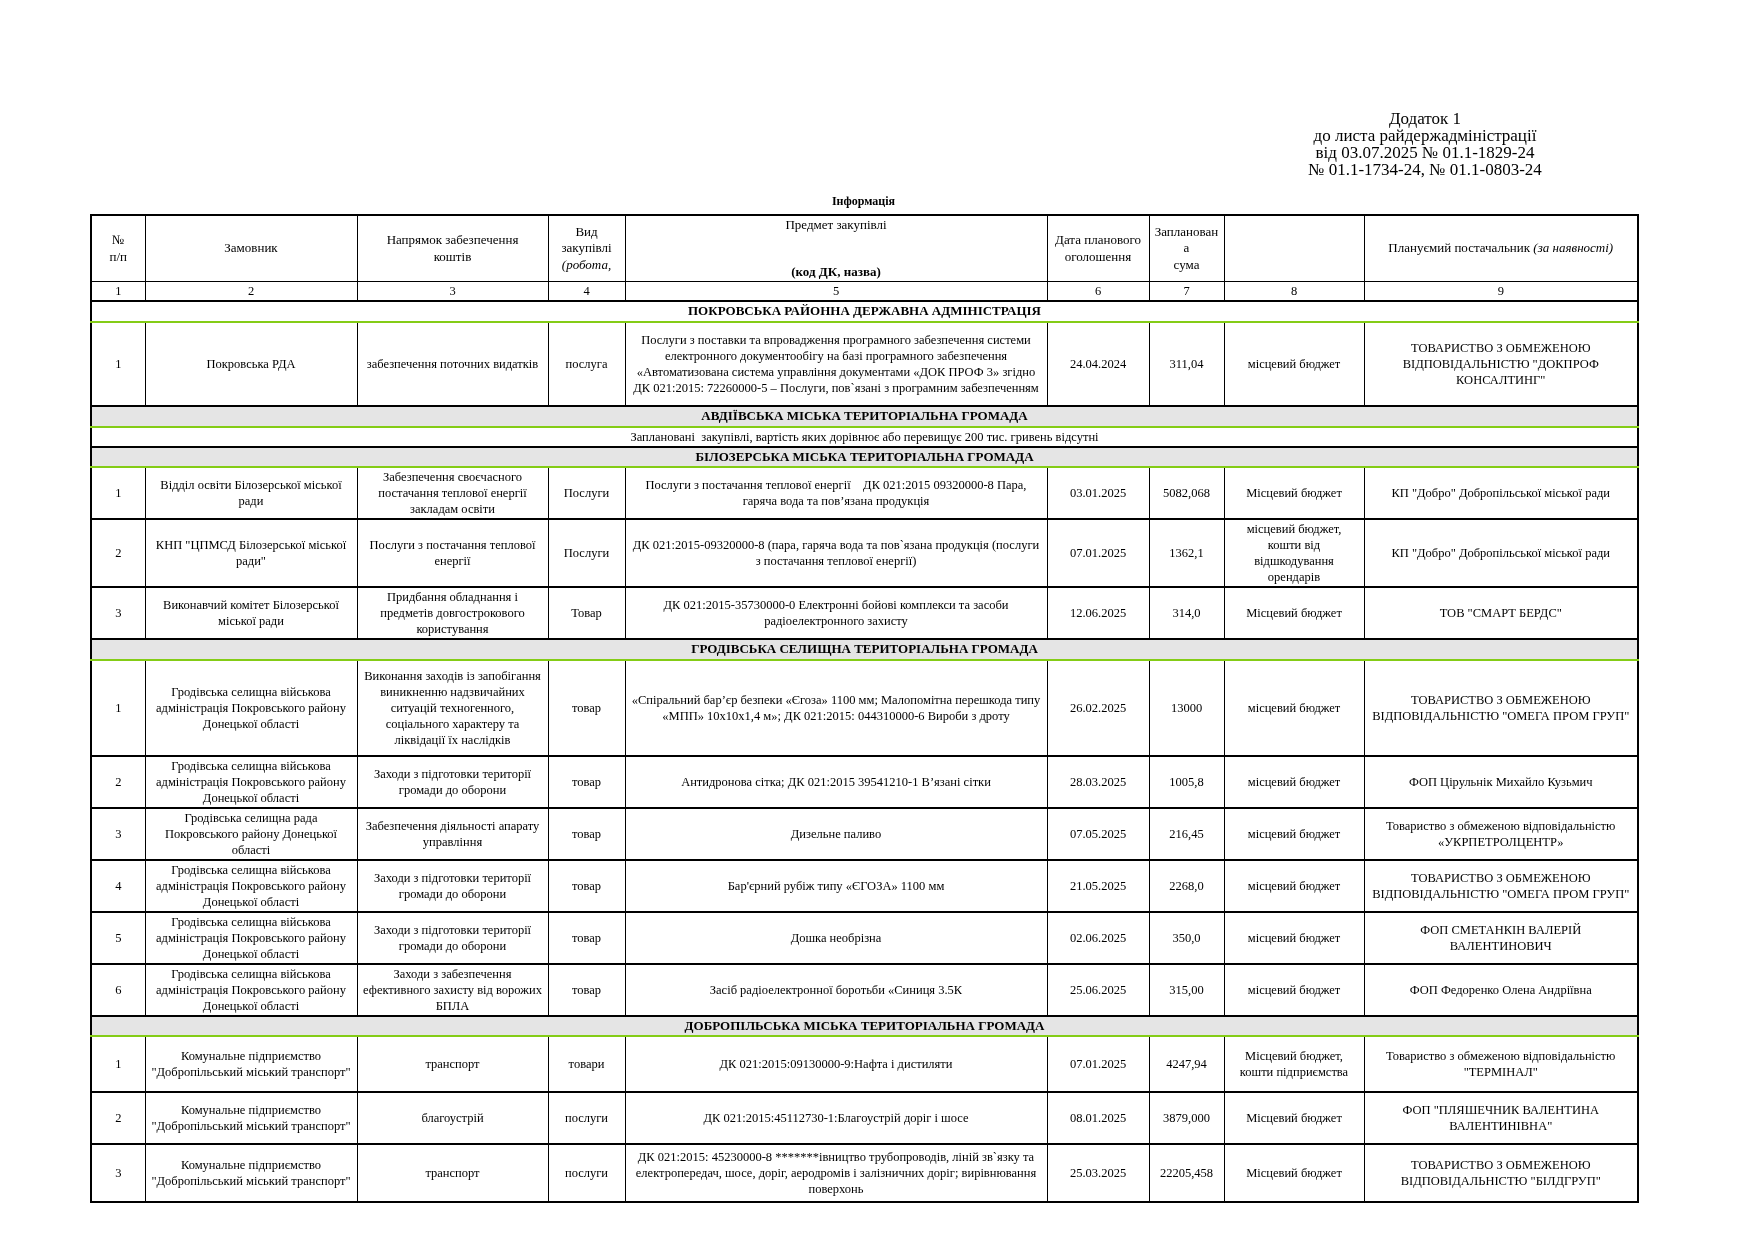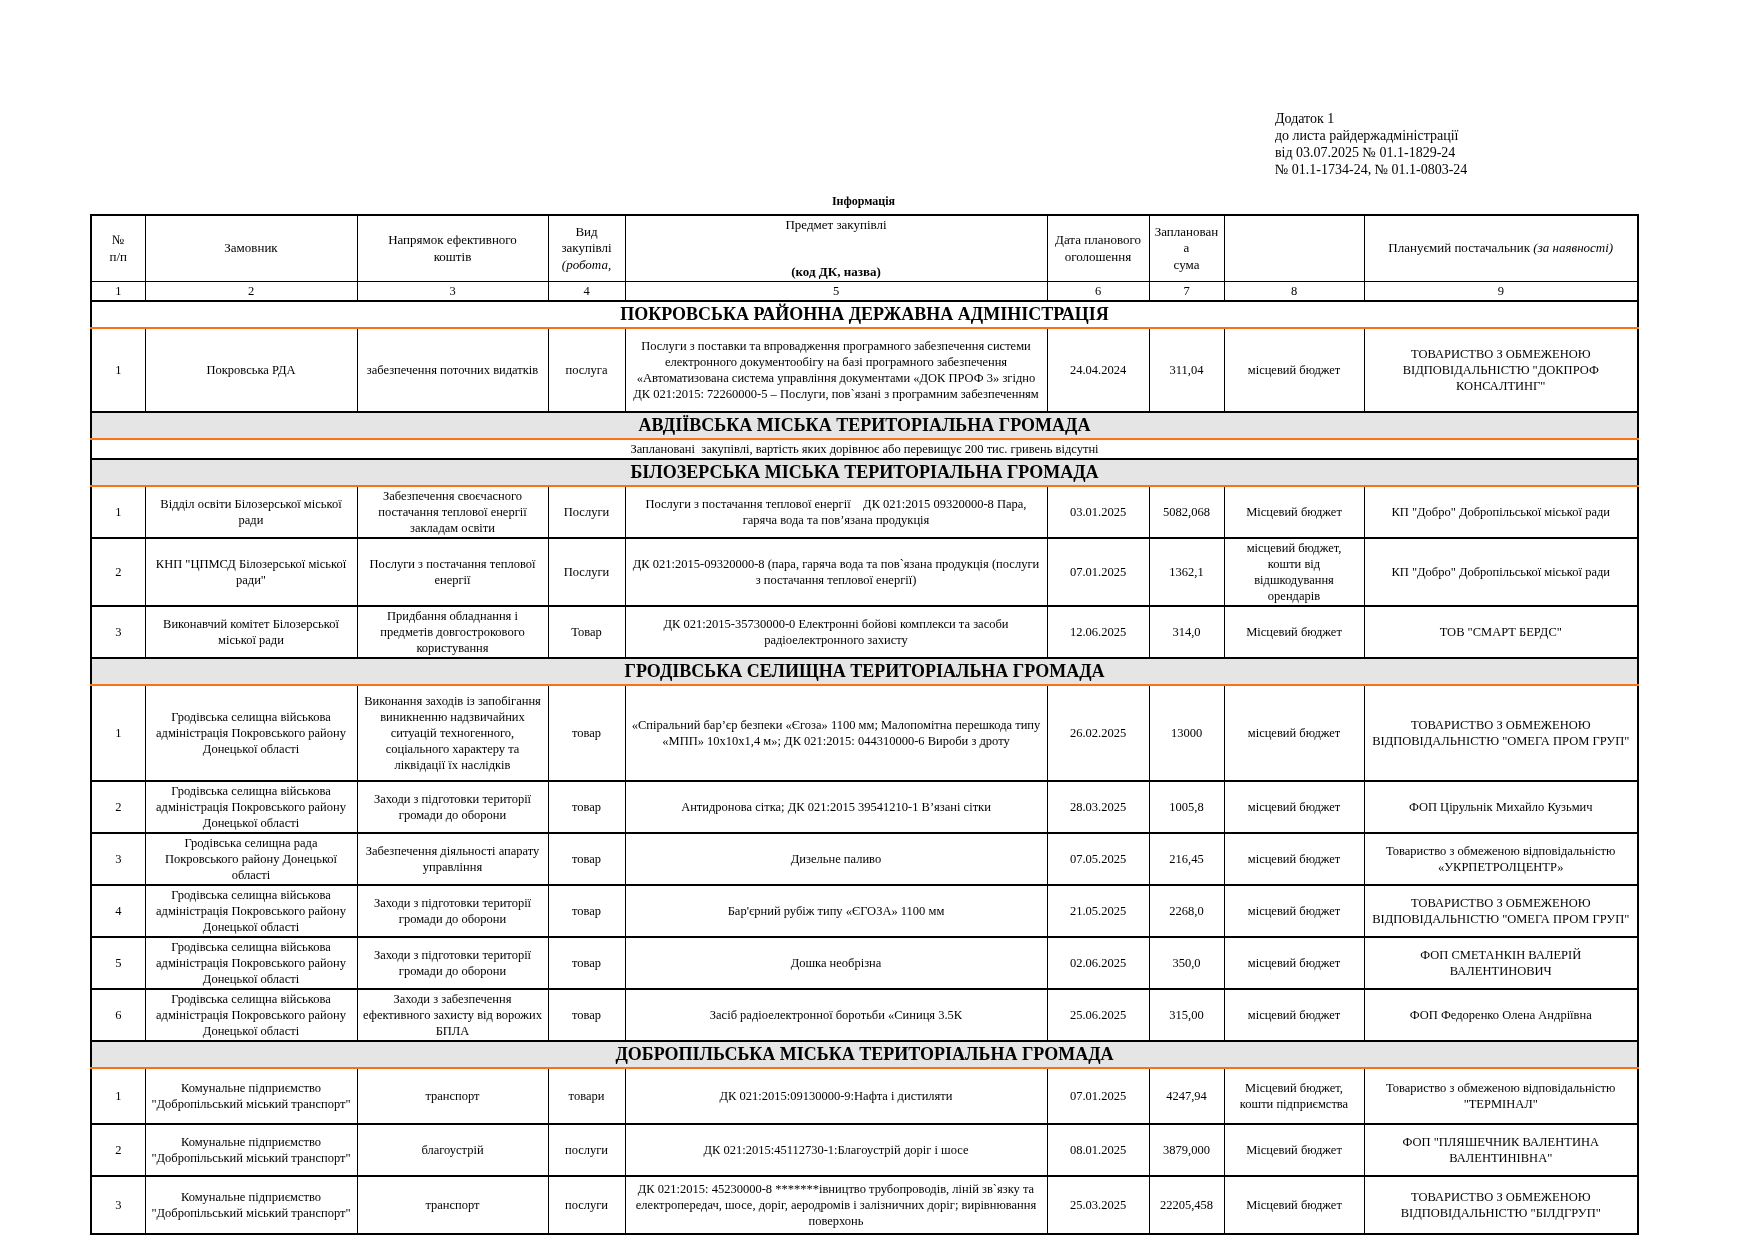--- a/index.html
+++ b/index.html
@@ -7,22 +7,22 @@
     position:relative;
     width:1753px;height:1240px;
     background:#ffffff;
     font-family:"Liberation Serif","DejaVu Serif",serif;
     color:#000;
     overflow:hidden;
   }
   .annex-block{
     position:absolute;
     top:110px;left:1275px;width:300px;
-    text-align:left;
-    font-size:14px;line-height:17px;
+    text-align:center;
+    font-size:17px;line-height:17px;
   }
   .doc-title{
     position:absolute;
     top:194px;left:90px;width:1547px;
     text-align:center;
     font-weight:bold;
     font-size:12px;
   }
   table.doc-table{
     position:absolute;
@@ -39,24 +39,24 @@
     vertical-align:middle;
     font-size:12.5px;
     line-height:1.28;
     word-wrap:break-word;
   }
   tr.header-row td{font-size:13px;height:36px;}
   tr.numbers-row td{height:16px;}
   tr.numbers-row{border-bottom:2px solid #000;}
   tr.section-row td{
     font-weight:bold;
-    font-size:18px;
+    font-size:13px;
     height:16px;
     border-top:2px solid #000;
-    border-bottom:2px solid #f97316;
+    border-bottom:2px solid #84cc16;
     margin-left:28px;
   }
   tr.section-row.shaded td{background:#e5e5e5;}
   tr.note-row td{height:15px;}
   tr.data-row td{border-top:2px solid #000;border-bottom:2px solid #000;}
   td.align-left{text-align:left;}
   .it{font-style:italic;}
   .bd{font-weight:bold;margin-top:30px;}
 </style>
 </head>
@@ -86,21 +86,21 @@
         <col style="width:274px">
     </colgroup>
     <tbody>
       <tr class="header-row">
         <td>
           <div>№</div>
           <div>п/п</div>
         </td>
         <td>Замовник</td>
         <td>
-          <div>Напрямок ефективного</div>
+          <div>Напрямок забезпечення</div>
           <div>коштів</div>
         </td>
         <td>
           <div>Вид закупівлі</div>
           <div class="it">(робота,</div>
         </td>
         <td>
           <div>Предмет закупівлі</div>
           <div class="bd">(код ДК, назва)</div>
         </td>

